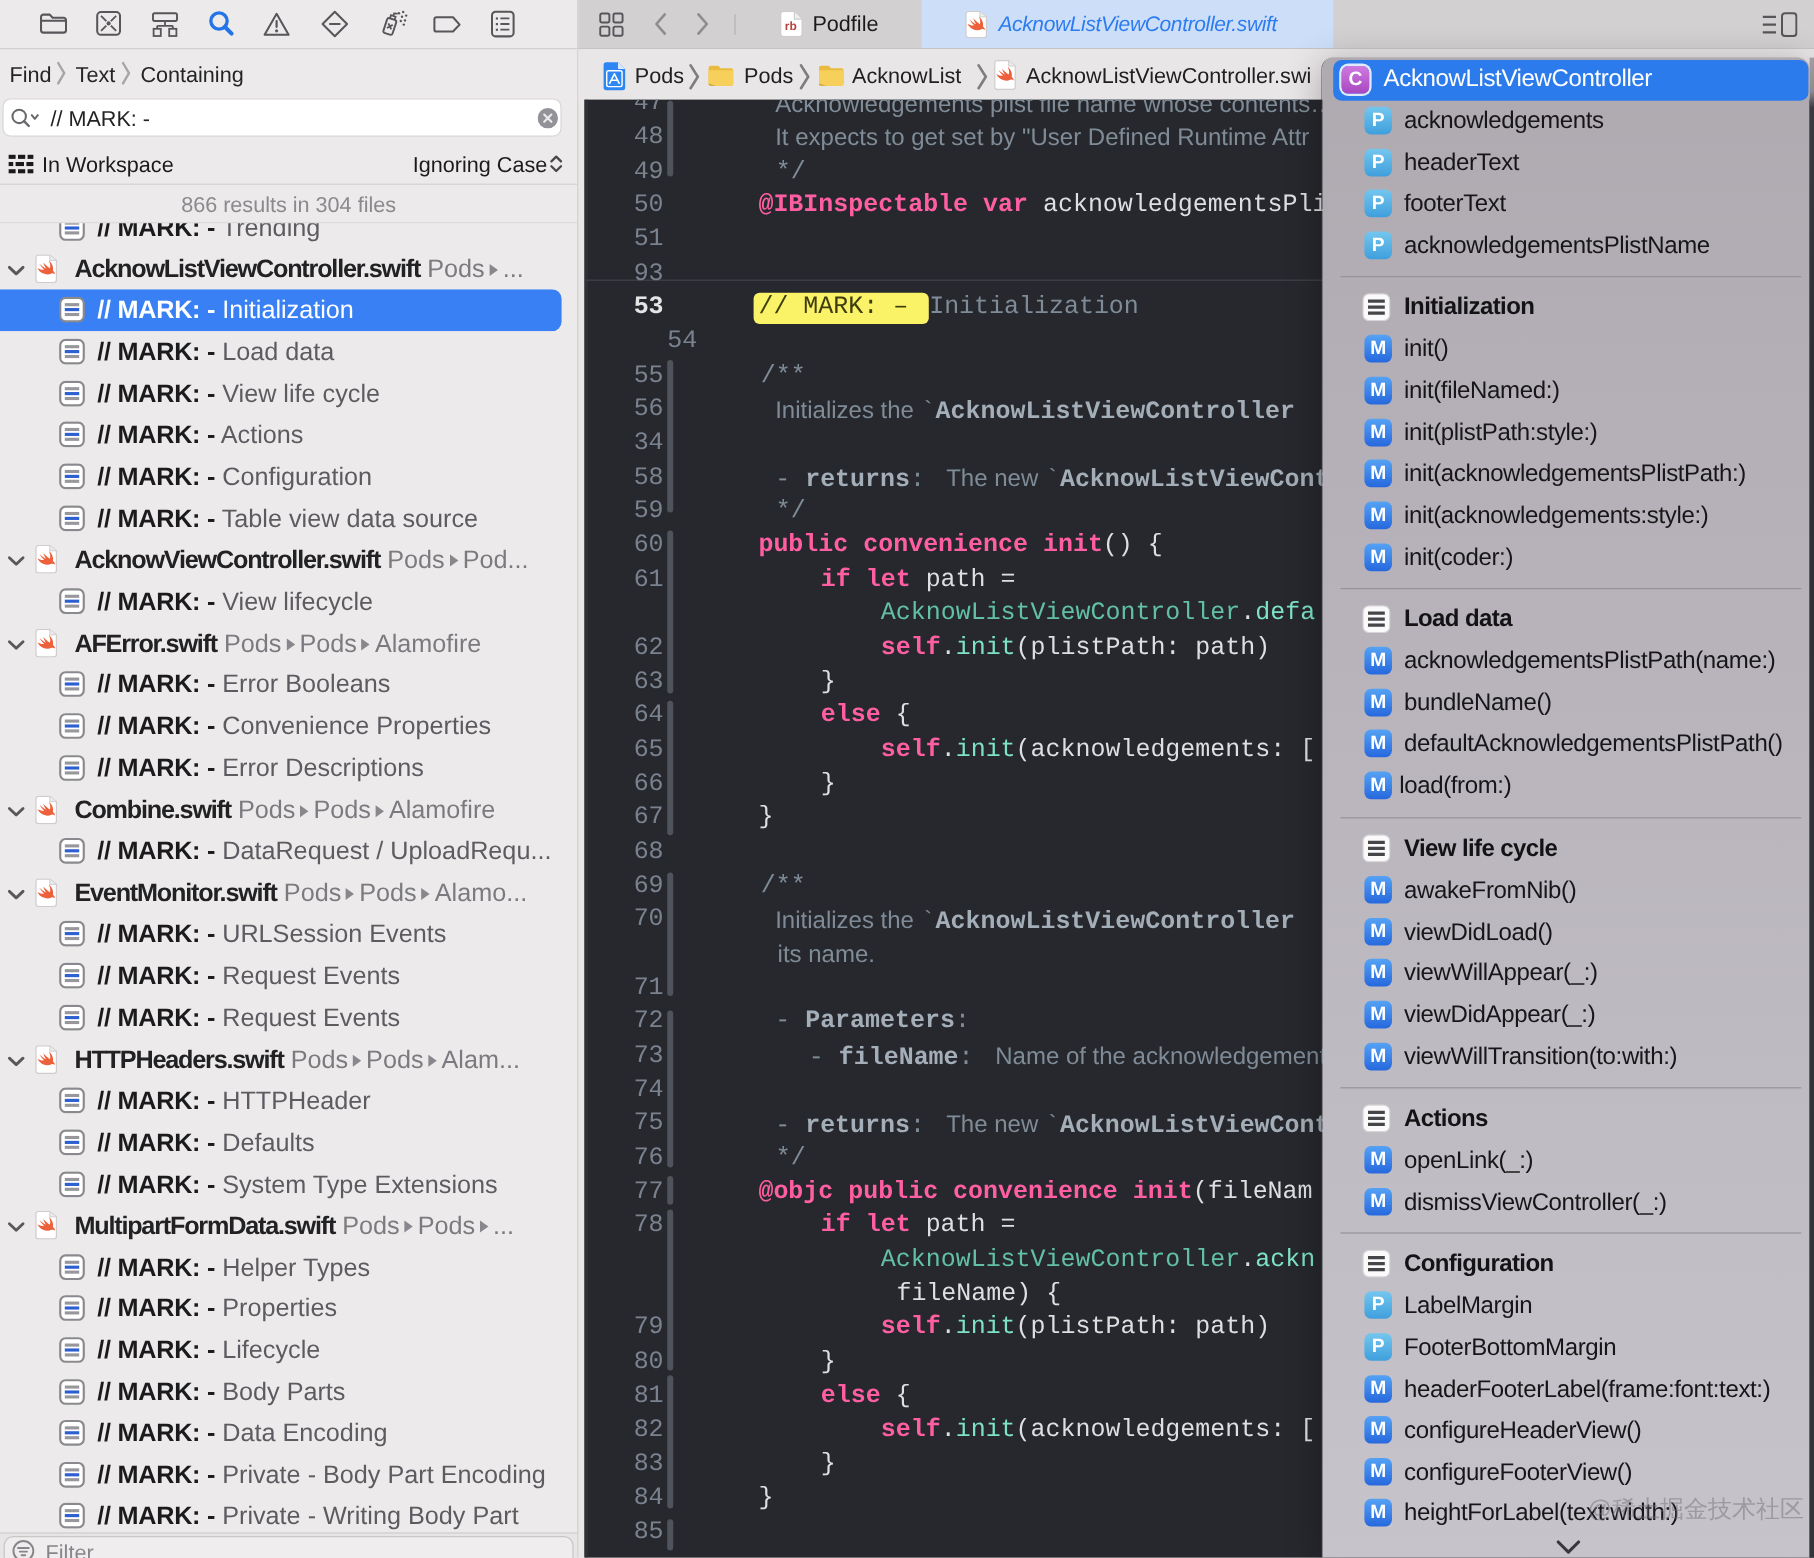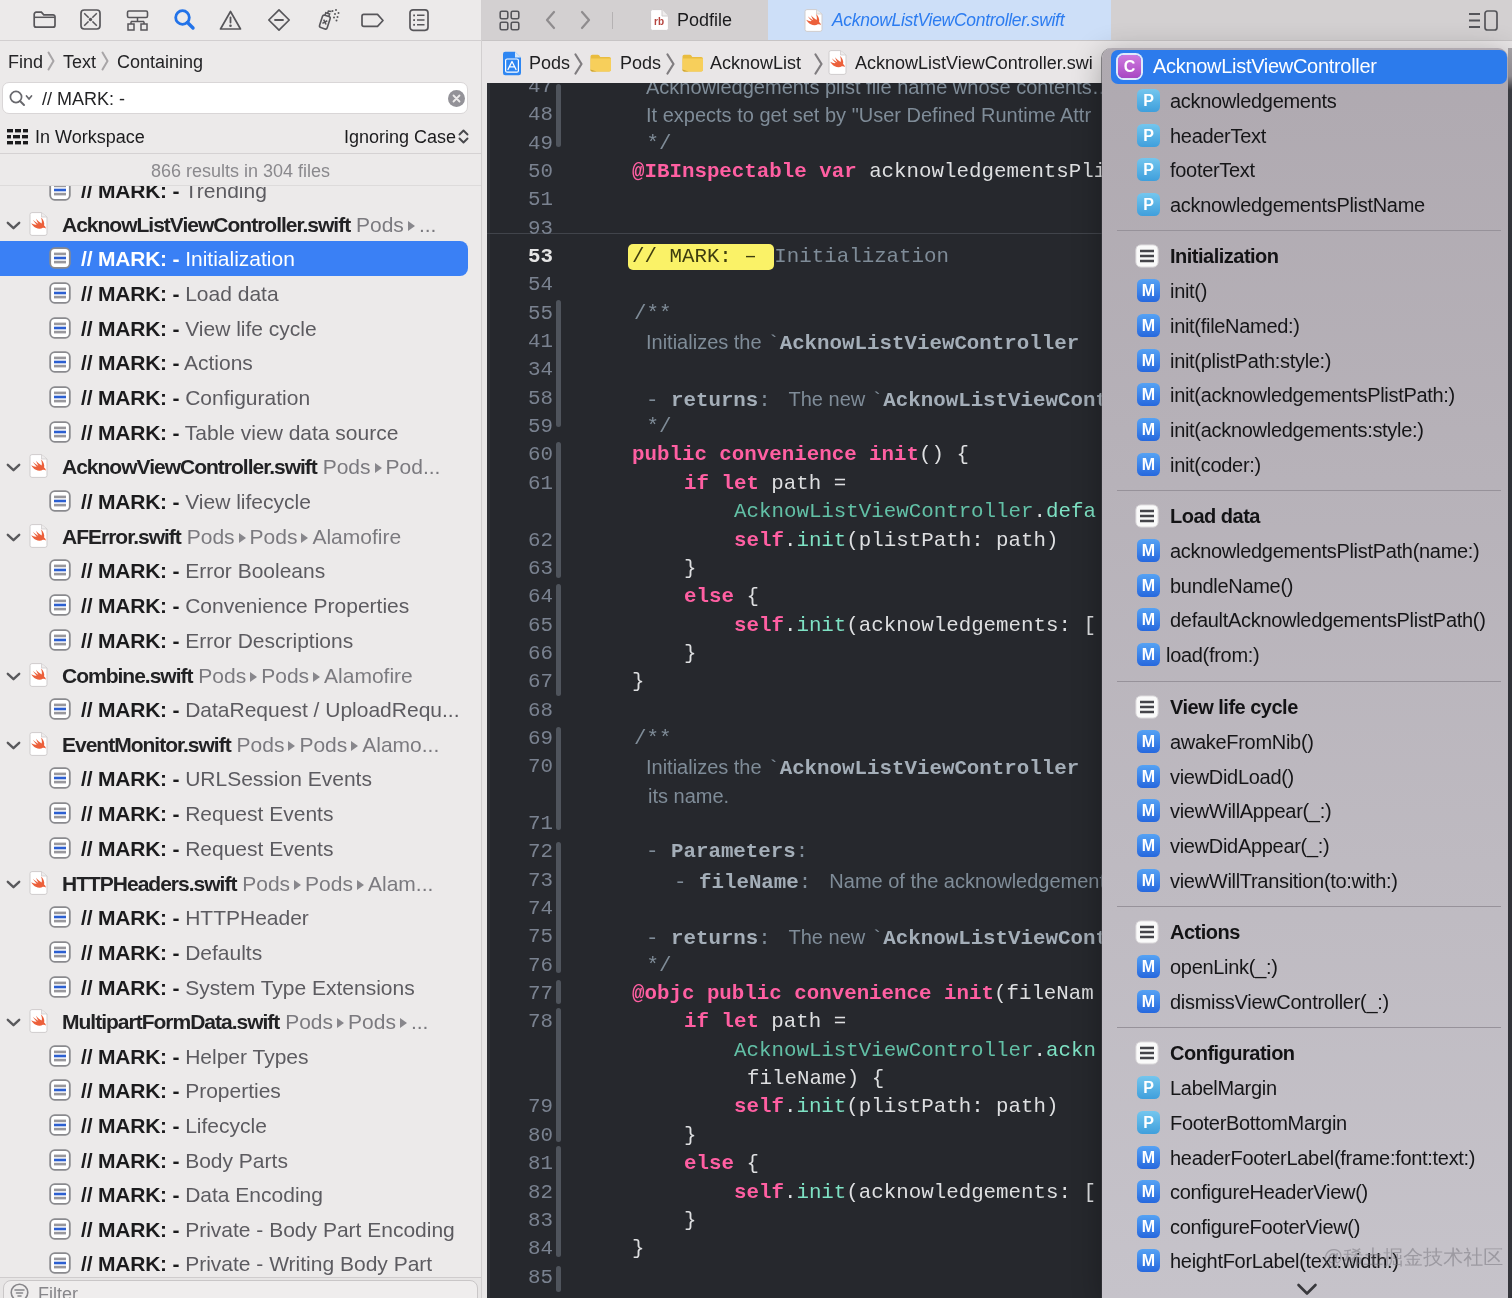--- a/index.html
+++ b/index.html
@@ -574,23 +574,23 @@
 <div class="chbar" style="top:925px;height:134px;"></div>
 <div class="chbar" style="top:1063px;height:111px;"></div>
 <div class="chbar" style="top:1183px;height:26px;"></div>
 <div class="ln" style="top:-10px;">47</div>
 <div class="ln" style="top:18px;">48</div>
 <div class="ln" style="top:47px;">49</div>
 <div class="ln" style="top:75px;">50</div>
 <div class="ln" style="top:103px;">51</div>
 <div class="ln" style="top:132px;">93</div>
 <div class="ln" style="top:160px; color:#e5e5e5; font-weight:700;">53</div>
-<div class="ln" style="top:188px;">54</div>
+<div class="ln" style="top:188px;margin-left:28px;">54</div>
 <div class="ln" style="top:217px;">55</div>
-<div class="ln" style="top:245px;">41</div>
+<div class="ln" style="top:245px;">56</div>
 <div class="ln" style="top:273px;">34</div>
 <div class="ln" style="top:302px;">58</div>
 <div class="ln" style="top:330px;">59</div>
 <div class="ln" style="top:358px;">60</div>
 <div class="ln" style="top:387px;">61</div>
 <div class="ln" style="top:444px;">62</div>
 <div class="ln" style="top:472px;">63</div>
 <div class="ln" style="top:500px;">64</div>
 <div class="ln" style="top:529px;">65</div>
 <div class="ln" style="top:557px;">66</div>

